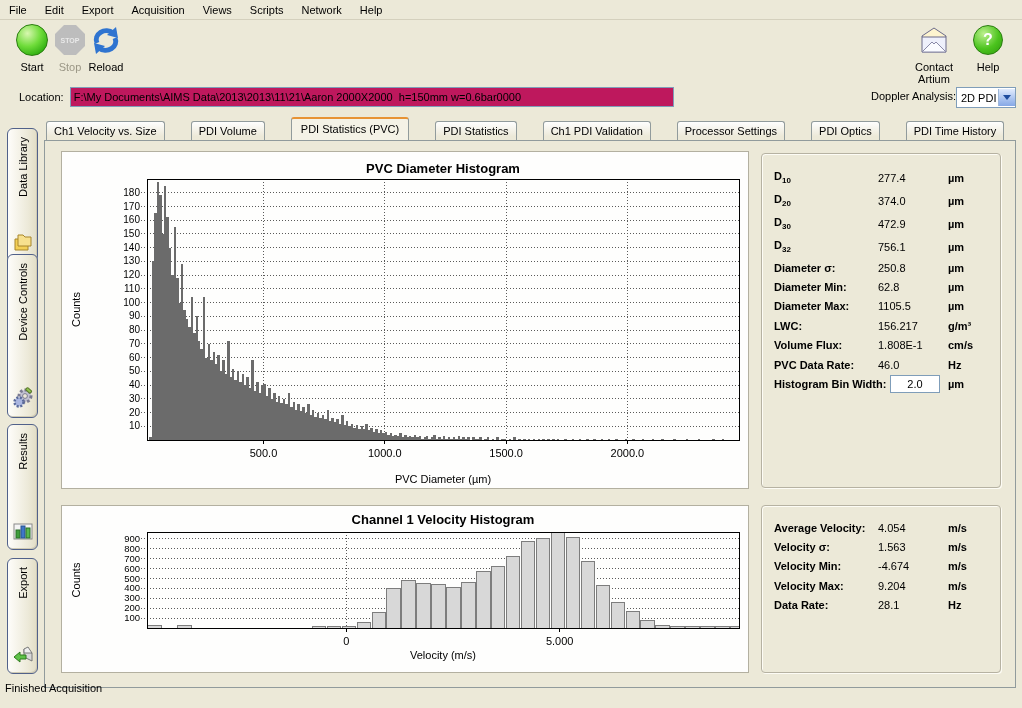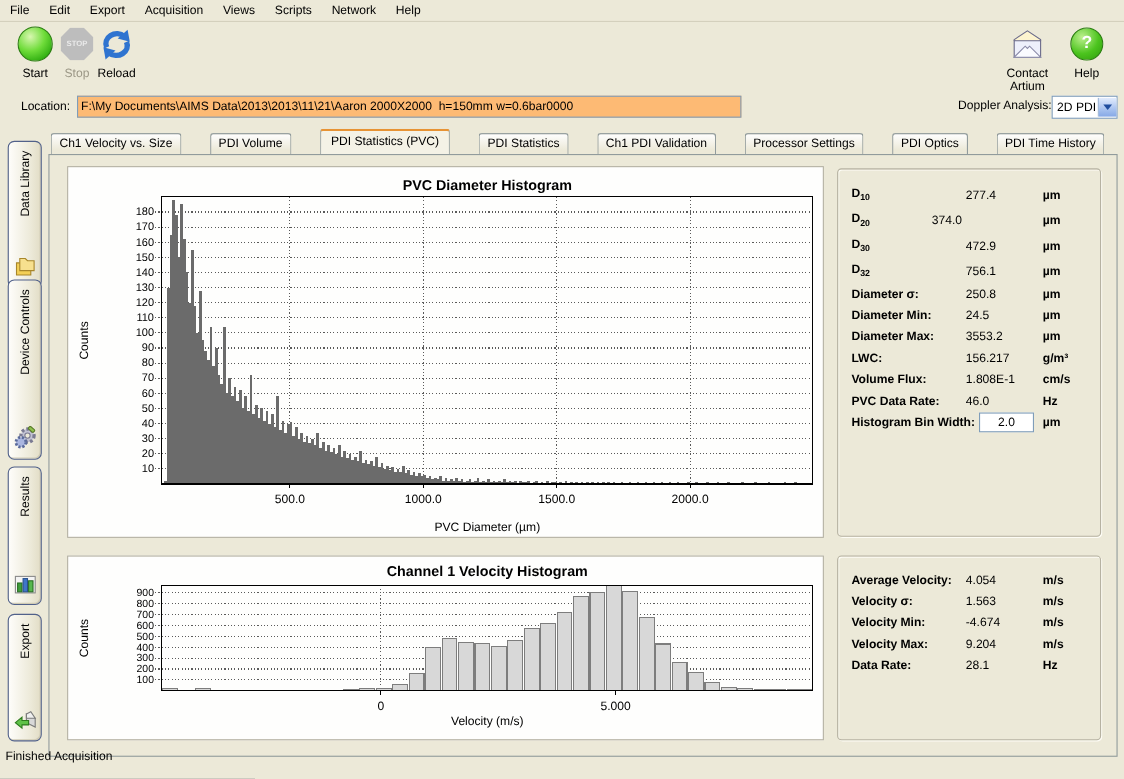--- a/index.html
+++ b/index.html
@@ -21,21 +21,21 @@
   .stop-ico{width:30px;height:30px;background:#bdbdbd;color:#e9e9e9;font-weight:bold;font-size:7px;
      display:flex;align-items:center;justify-content:center;
      clip-path:polygon(30% 0,70% 0,100% 30%,100% 70%,70% 100%,30% 100%,0 70%,0 30%);}
   .help-ico{width:28px;height:28px;border-radius:50%;
      background:radial-gradient(circle at 35% 28%,#bdf08e,#4cc41e 55%,#2d9a0c);
      border:1px solid #2a7d10;color:#fff;font-weight:bold;font-size:16px;
      display:flex;align-items:center;justify-content:center;}
   
   .locrow{position:absolute;left:0;top:84px;width:1022px;height:26px;display:flex;align-items:center;}
   .locrow .loclabel{margin-left:8px;margin-right:6px;padding-left:11px;}
-  .locinput{width:596px;height:16px;border:1px solid #7f9db9;background:#fdba74;
+  .locinput{width:596px;height:16px;border:1px solid #7f9db9;background:#be185d;
             font-family:"Liberation Sans",sans-serif;font-size:11px;padding:1px 3px;}
   .doplabel{position:absolute;left:871px;top:6px;}
   .selectbox{position:absolute;left:956px;top:3px;width:58px;height:19px;border:1px solid #7f9db9;
              background:#fff;display:flex;align-items:center;cursor:default;}
   .selectbox .selval{flex:1;padding-left:4px;}
   .selbtn{width:16px;height:17px;background:linear-gradient(#e2ecfd,#a8c2ef 60%,#86a8e6);
           border-left:1px solid #9db6d8;display:flex;align-items:center;justify-content:center;}
   .chev{width:0;height:0;border-left:4px solid transparent;border-right:4px solid transparent;
         border-top:5px solid #1f4d9e;}
   
@@ -428,21 +428,21 @@
           <text class="alabel" transform="rotate(-90 14 157.5)" x="14" y="161.5" text-anchor="middle">Counts</text>
         </svg>
     </div>
 
     <div class="groupbox" id="dstats">
         <div class="srow" style="height: 23px;">
           <span class="slabel">D<sub>10</sub></span>
           <span class="sval">277.4</span>
           <span class="sunit">µm</span>
         </div>
-        <div class="srow" style="height: 23px; gap: 31px;">
+        <div class="srow" style="height: 23px;">
           <span class="slabel">D<sub>20</sub></span>
           <span class="sval">374.0</span>
           <span class="sunit">µm</span>
         </div>
         <div class="srow" style="height: 23px;">
           <span class="slabel">D<sub>30</sub></span>
           <span class="sval">472.9</span>
           <span class="sunit">µm</span>
         </div>
         <div class="srow" style="height: 23px;">
@@ -450,26 +450,26 @@
           <span class="sval">756.1</span>
           <span class="sunit">µm</span>
         </div>
         <div class="srow" style="height: 19.4px;">
           <span class="slabel">Diameter σ:</span>
           <span class="sval">250.8</span>
           <span class="sunit">µm</span>
         </div>
         <div class="srow" style="height: 19.4px;">
           <span class="slabel">Diameter Min:</span>
-          <span class="sval">24.5</span>
+          <span class="sval">62.8</span>
           <span class="sunit">µm</span>
         </div>
         <div class="srow" style="height: 19.4px;">
           <span class="slabel">Diameter Max:</span>
-          <span class="sval">3553.2</span>
+          <span class="sval">1105.5</span>
           <span class="sunit">µm</span>
         </div>
         <div class="srow" style="height: 19.4px;">
           <span class="slabel">LWC:</span>
           <span class="sval">156.217</span>
           <span class="sunit">g/m³</span>
         </div>
         <div class="srow" style="height: 19.4px;">
           <span class="slabel">Volume Flux:</span>
           <span class="sval">1.808E-1</span>

